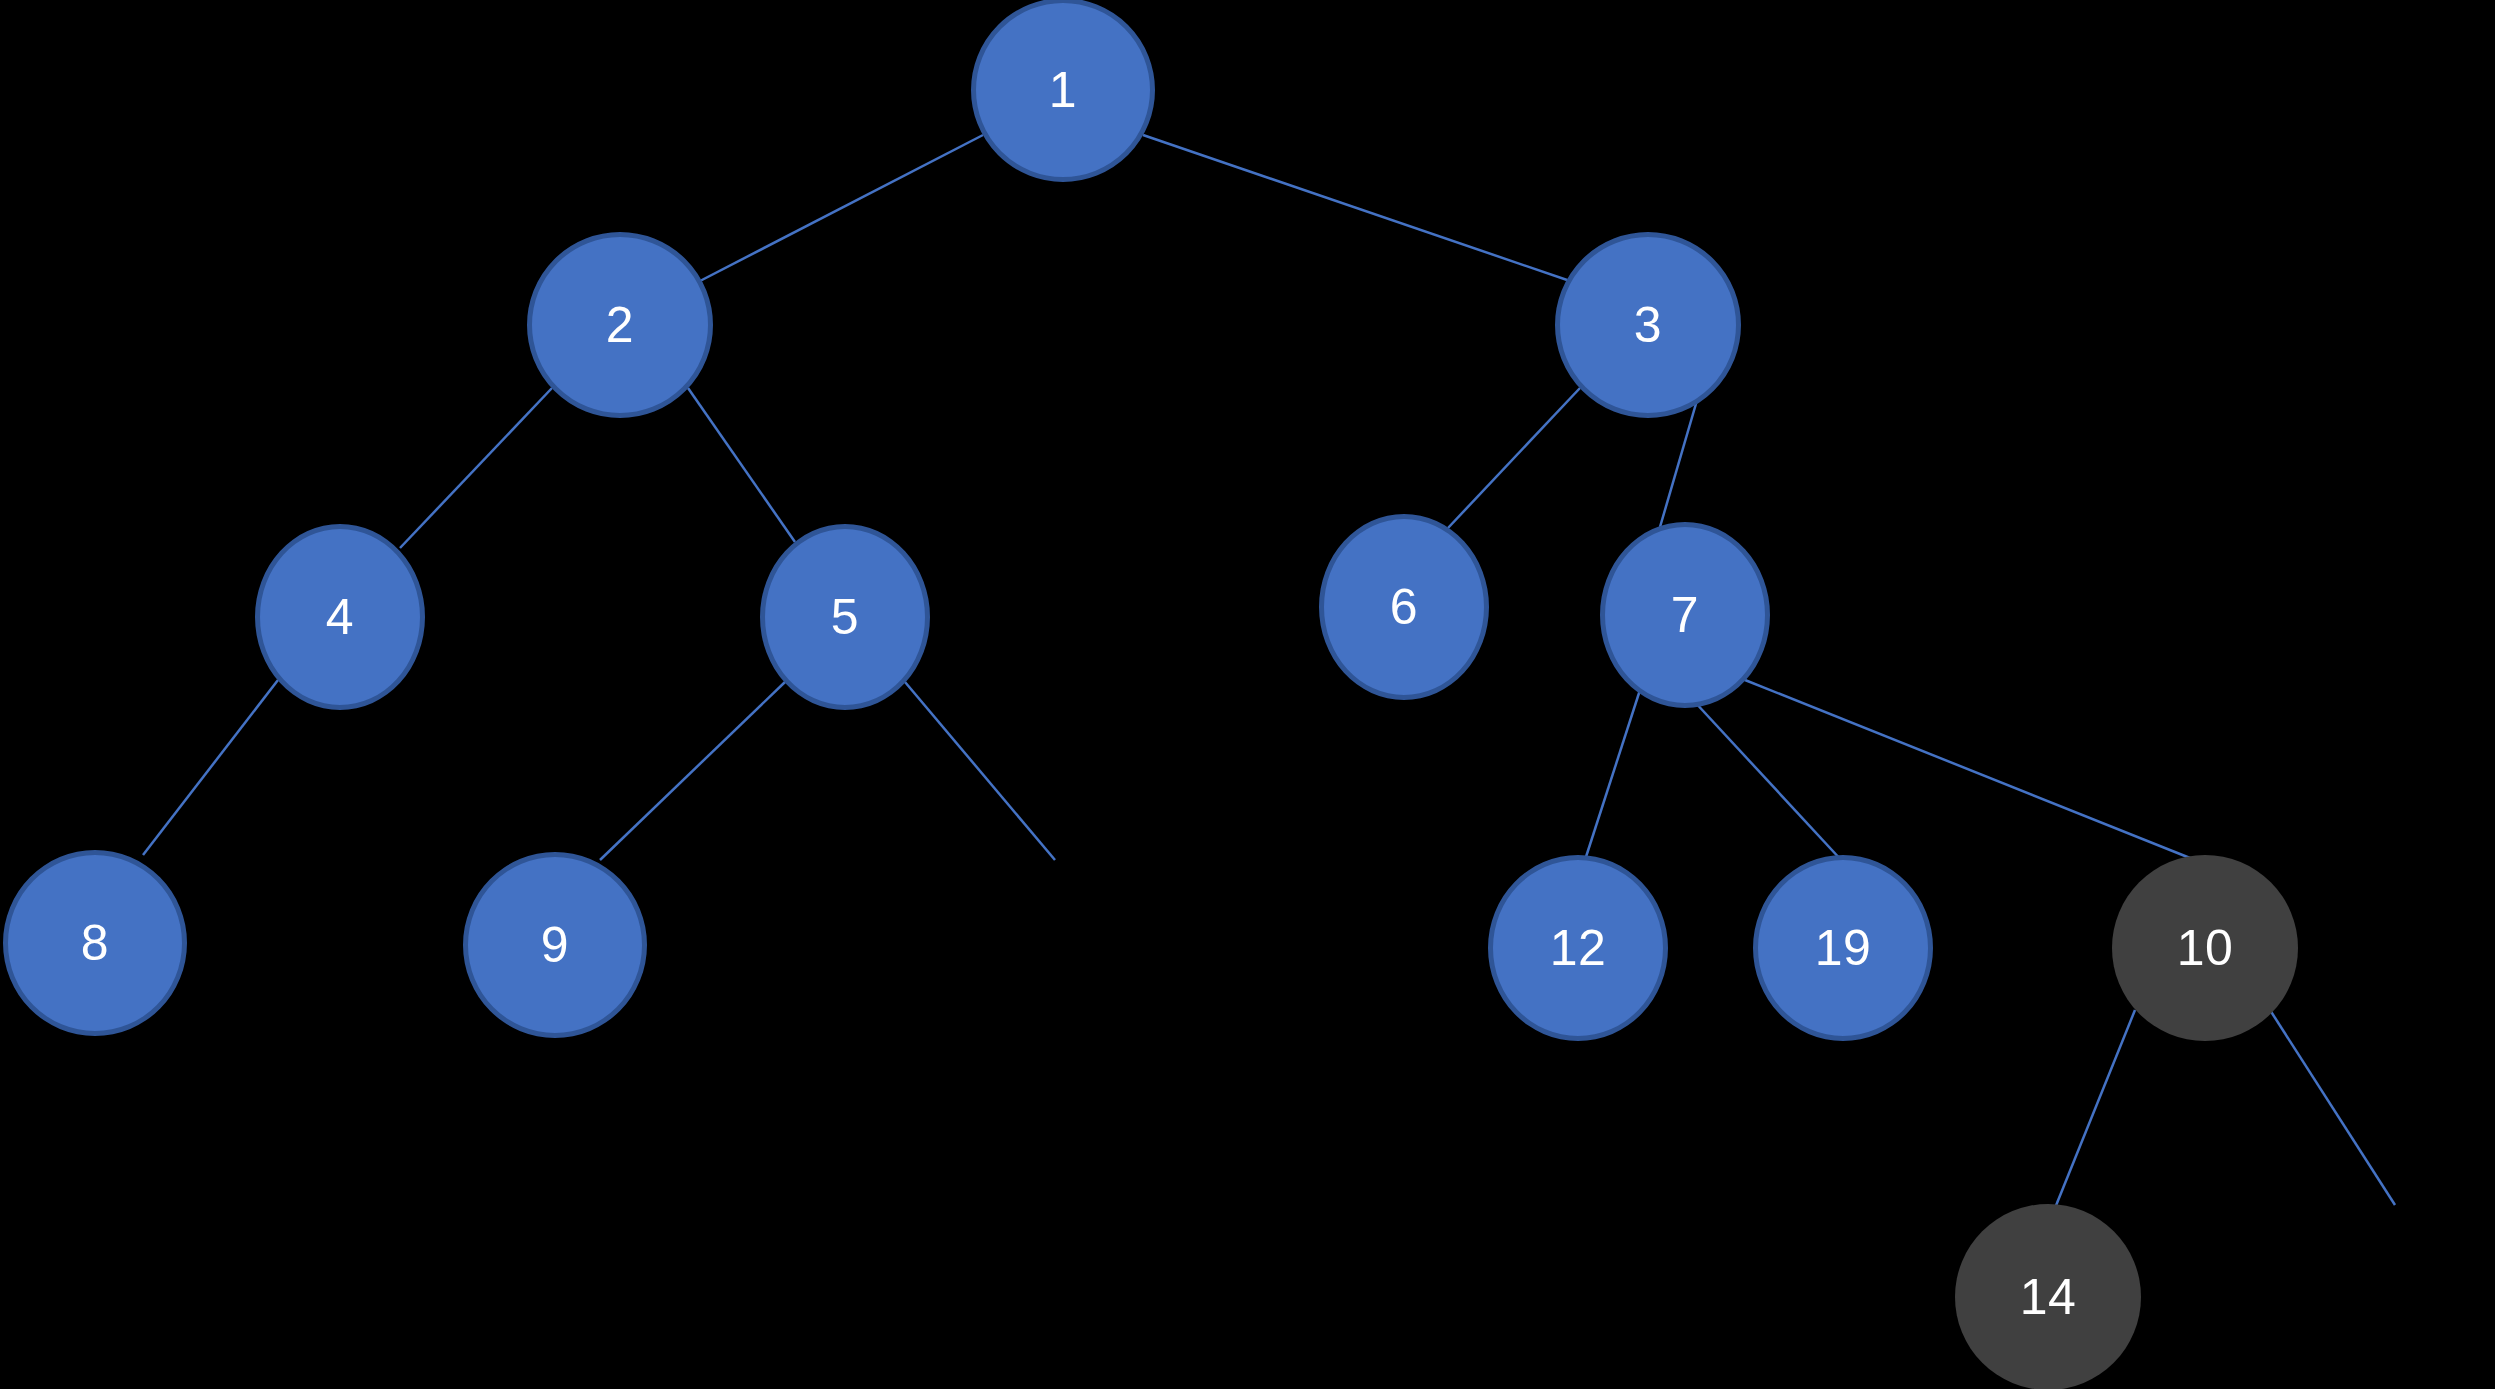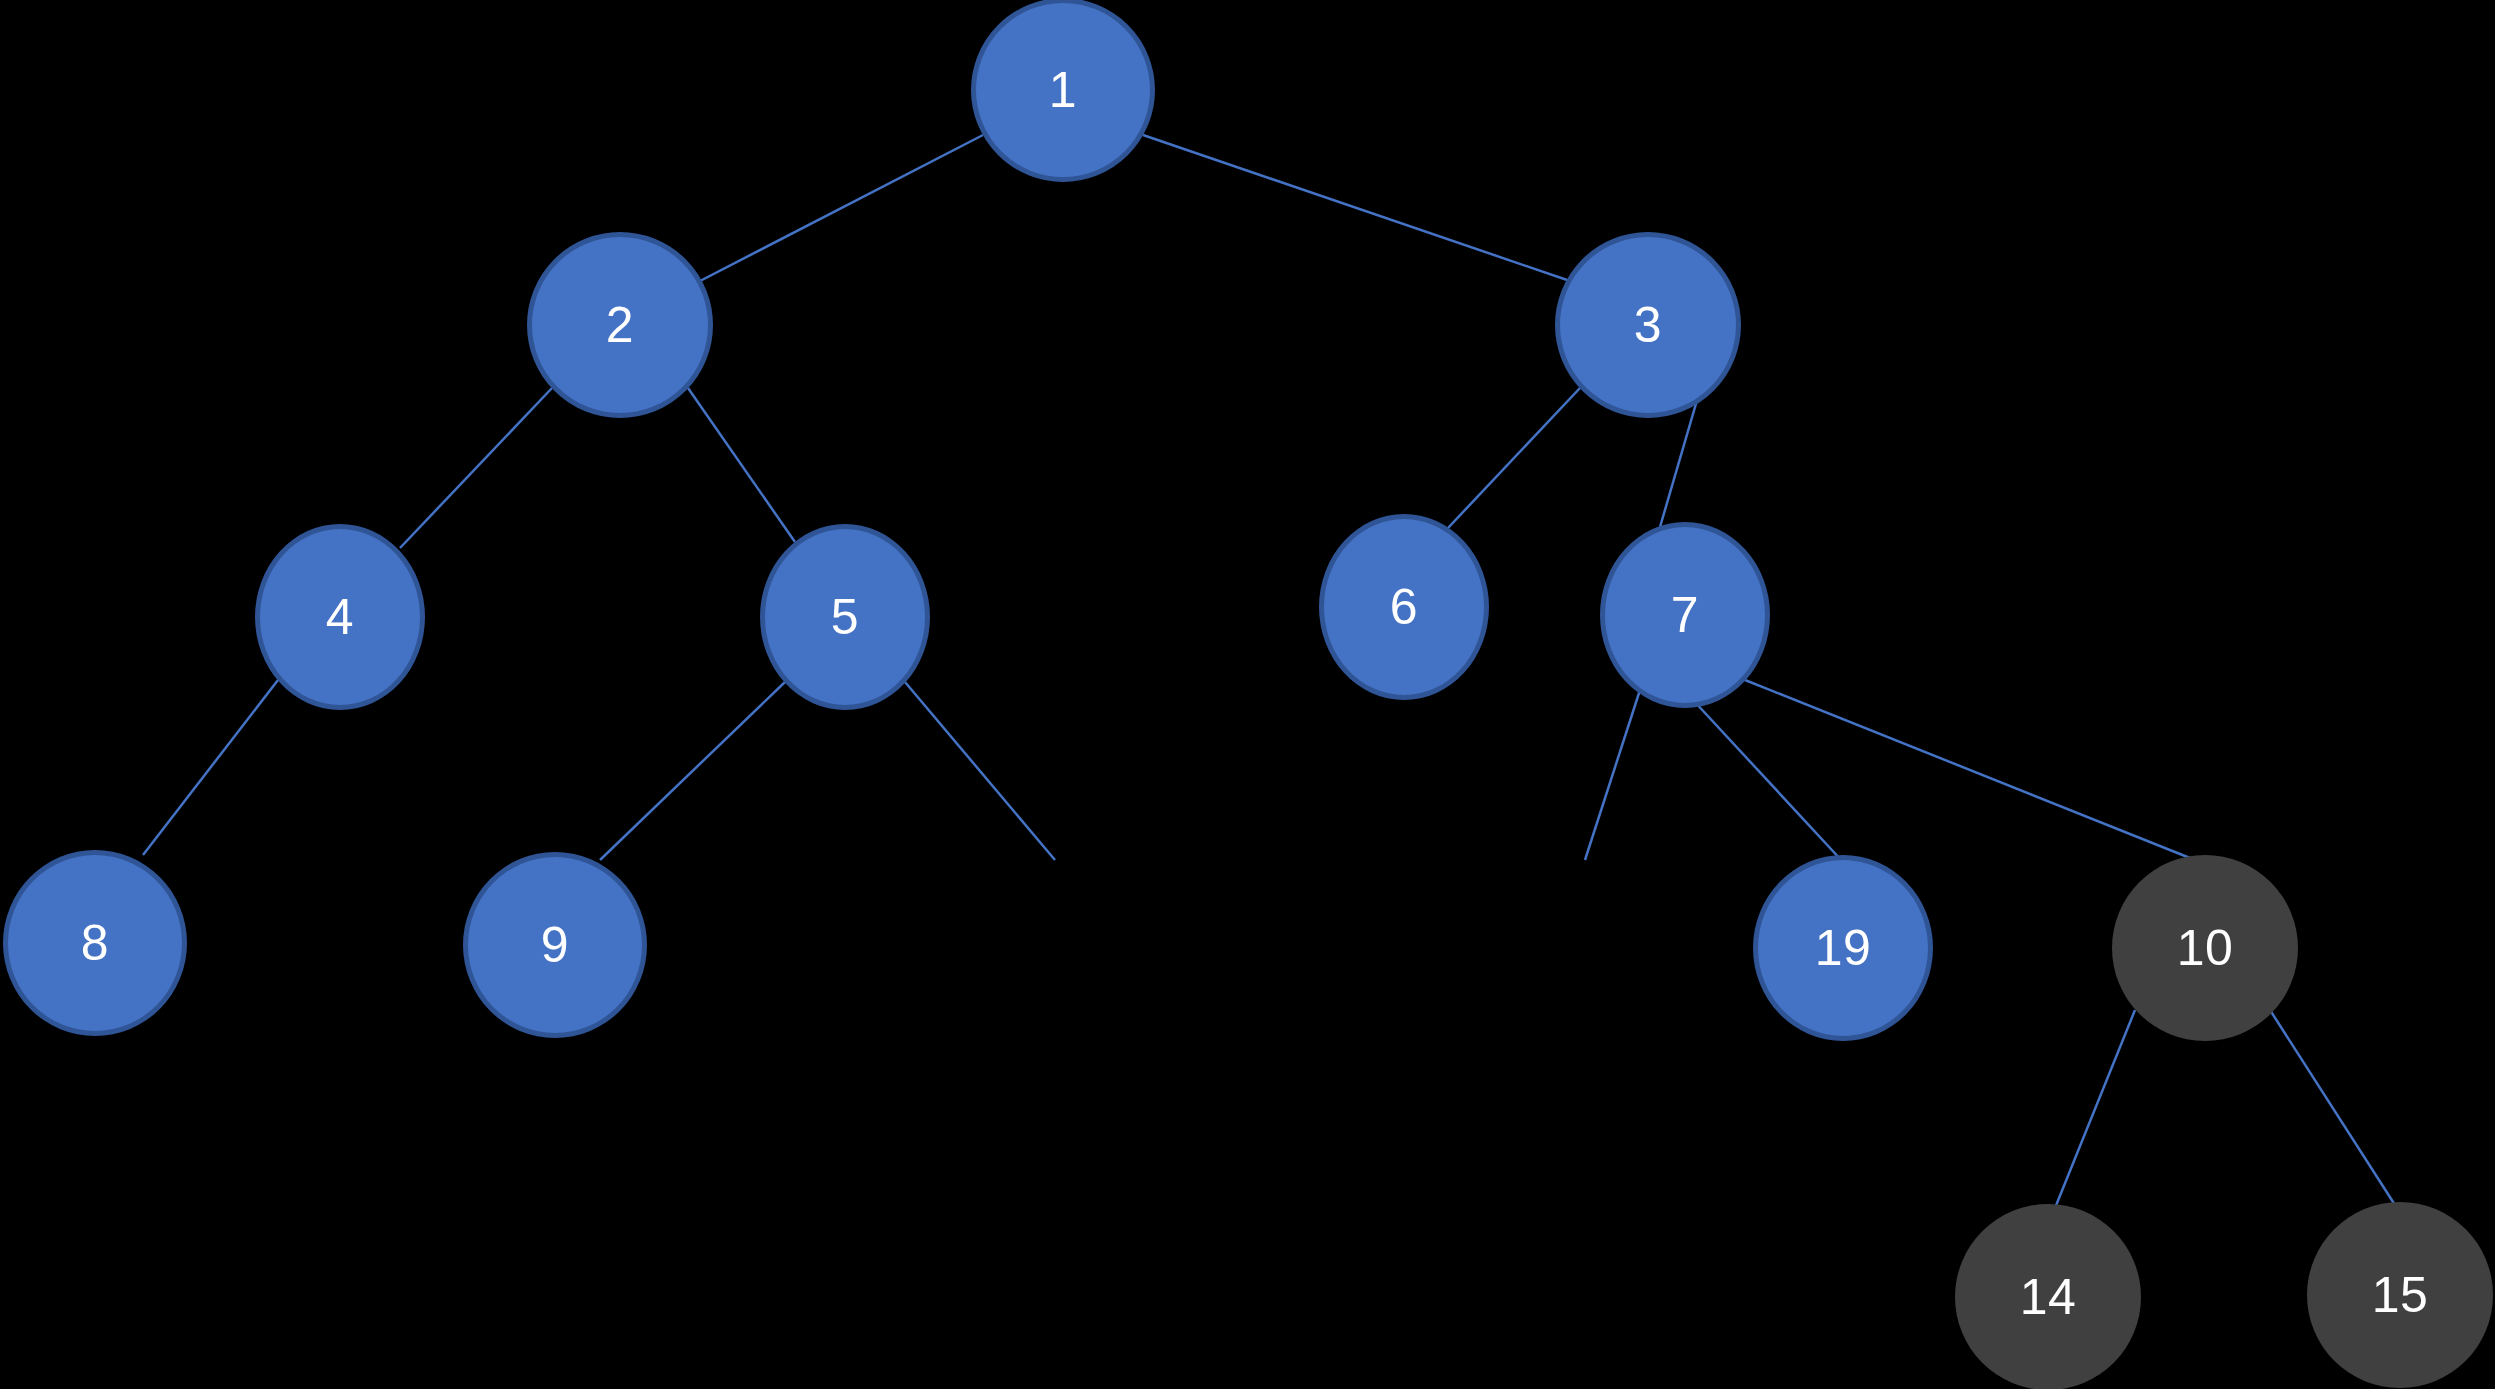--- a/index.html
+++ b/index.html
@@ -105,27 +105,27 @@
       </div>
       <div class="tree-node blue" style="left: 1600px; top: 522px; width: 170px; height: 186px; font-size: 50px;">
         <span class="node-label">7</span>
       </div>
       <div class="tree-node blue" style="left: 3px; top: 850px; width: 184px; height: 186px; font-size: 50px;">
         <span class="node-label">8</span>
       </div>
       <div class="tree-node blue" style="left: 463px; top: 852px; width: 184px; height: 186px; font-size: 50px;">
         <span class="node-label">9</span>
       </div>
+      <div class="tree-node blue" style="left: 1488px; top: 855px; width: 180px; height: 186px; font-size: 50px;">
+        <span class="node-label">12</span>
+      </div>
       <div class="tree-node blue" style="left: 1753px; top: 855px; width: 180px; height: 186px; font-size: 50px;">
         <span class="node-label">19</span>
       </div>
       <div class="tree-node orange" style="left: 2112px; top: 855px; width: 186px; height: 186px; font-size: 50px;">
         <span class="node-label">10</span>
       </div>
       <div class="tree-node orange" style="left: 1955px; top: 1204px; width: 186px; height: 186px; font-size: 50px;">
         <span class="node-label">14</span>
       </div>
-      <div class="tree-node orange" style="left: 2307px; top: 1202px; width: 186px; height: 186px; font-size: 50px;">
-        <span class="node-label">15</span>
-      </div>
     </div>
 
 </div>
 
 </body></html>

